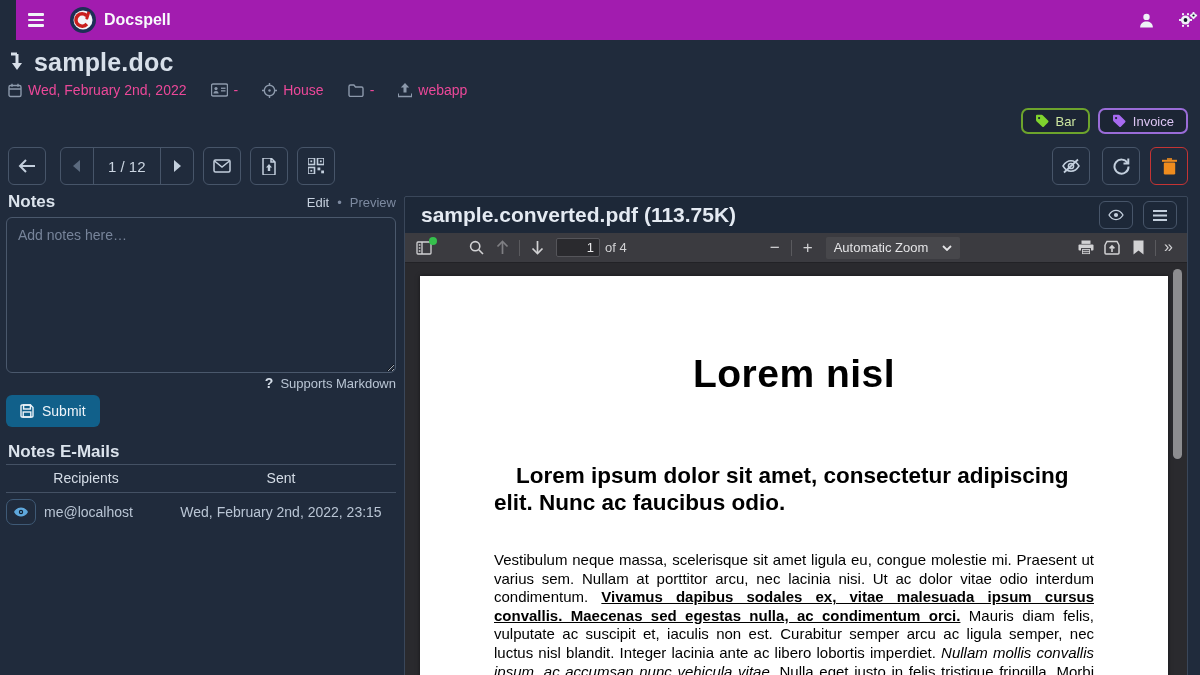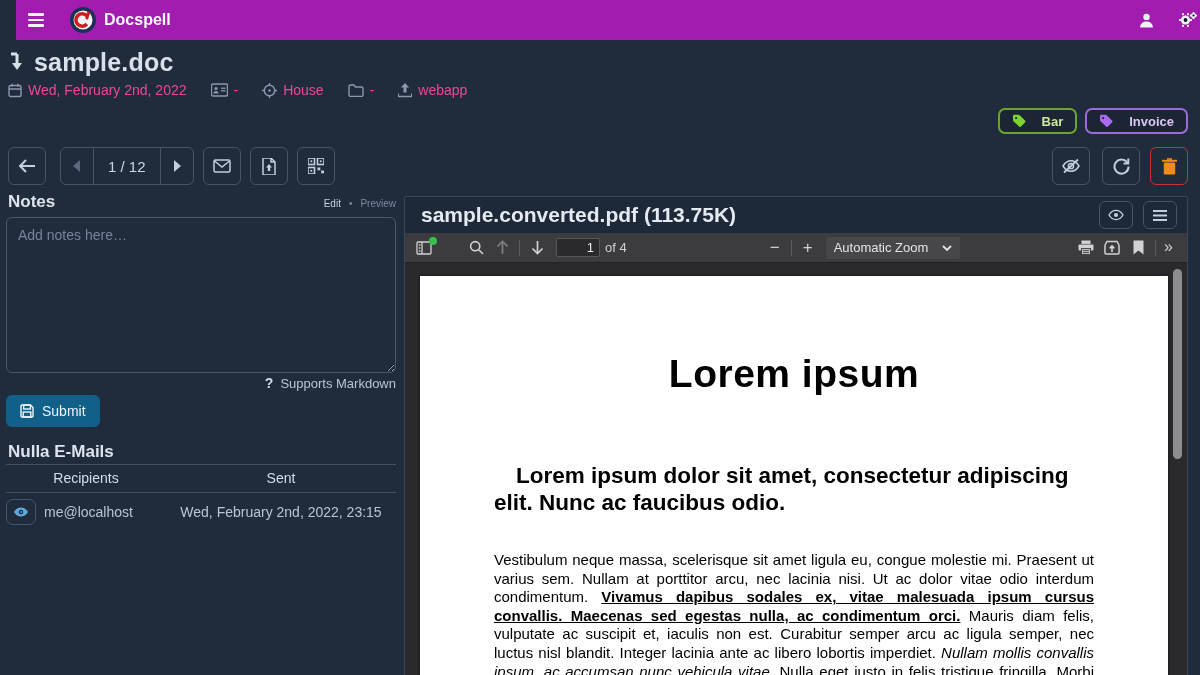--- a/index.html
+++ b/index.html
@@ -20,39 +20,39 @@
   
   .doc-title-row { position:absolute; left:8px; top:48px; display:flex; align-items:center; gap:10px; color:#d8e0ea; }
   .doc-title { font-size:25px; font-weight:bold; letter-spacing:.2px; }
   .dl-arrow { color:#d8e0ea; }
   .doc-meta-row { position:absolute; left:8px; top:82px; display:flex; align-items:center; gap:8px; color:#ec4899; font-size:14px; }
   .meta-item { display:flex; align-items:center; gap:6px; }
   .meta-gap { width:8px; }
 
   
   .tags-row { position:absolute; top:108px; right:12px; display:flex; gap:8px; }
-  .tag-chip { display:flex; align-items:center; gap:16px; height:26px; padding:0 12px; border:2px solid; border-radius:7px; font-size:13px; font-weight:bold; background:rgba(0,0,0,.12); cursor:pointer; }
+  .tag-chip { display:flex; align-items:center; gap:7px; height:26px; padding:0 12px; border:2px solid; border-radius:7px; font-size:13px; font-weight:normal; background:rgba(0,0,0,.12); cursor:pointer; }
   .tag-icon svg { display:block; }
 
   
   .toolbar { position:absolute; left:8px; right:12px; top:147px; height:38px; display:flex; align-items:center; }
   .tb-btn { height:38px; min-width:38px; border:1px solid #475569; border-radius:6px; background:transparent; display:flex; align-items:center; justify-content:center; color:#c3cfdd; cursor:pointer; }
   .tb-group { display:flex; align-items:stretch; height:38px; border:1px solid #475569; border-radius:6px; overflow:hidden; margin-left:14px; }
   .tb-seg { display:flex; align-items:center; justify-content:center; padding:0 12px; cursor:pointer; color:#c3cfdd; }
   .tb-seg + .tb-seg { border-left:1px solid #475569; }
   .tb-seg.dim { color:#5b6a7e; }
   .page-indicator { font-size:15px; color:#cbd5e1; padding:0 14px; }
   .tb-spacer { flex:1; }
   .tb-btn + .tb-btn, .tb-group + .tb-btn { margin-left:9px; }
   .tb-btn.danger { border-color:#c53434; color:#f08c1e; }
 
   
   .notes-head { position:absolute; left:8px; top:192px; width:388px; display:flex; align-items:baseline; }
   .notes-title { font-size:17px; font-weight:bold; color:#dbe3ec; }
-  .notes-modes { margin-left:auto; font-size:10px; display:flex; gap:8px; align-items:center; }
+  .notes-modes { margin-left:auto; font-size:13px; display:flex; gap:8px; align-items:center; }
   .mode-edit { color:#c6d1de; cursor:pointer; }
   .mode-dot { color:#7d8aa0; }
   .mode-preview { color:#7d8aa0; cursor:pointer; }
   .notes-area { position:absolute; left:6px; top:217px; width:390px; height:156px; background:transparent; border:1px solid #4a586c; border-radius:6px; resize:both; color:#cbd5e1; font-family:"Liberation Sans",sans-serif; font-size:14px; padding:9px 11px; outline:none; }
   .notes-area::placeholder { color:#77849a; }
   .md-hint { position:absolute; top:375px; right:804px; font-size:13px; color:#b9c5d4; display:flex; gap:7px; align-items:center; }
   .md-q { font-weight:bold; font-size:14px; color:#d4dde8; }
   .submit-btn { position:absolute; left:6px; top:395px; height:32px; padding:0 14px; background:#11608a; border:none; border-radius:6px; color:#eef4f9; font-size:14px; display:flex; align-items:center; gap:8px; cursor:pointer; font-family:"Liberation Sans",sans-serif; }
 
   
@@ -308,21 +308,21 @@
 </div>
 <button class="submit-btn">
   <svg width="14" height="14" viewBox="0 0 14 14" fill="none" stroke="#eef4f9" stroke-width="1.4">
       <path d="M1 2 a1 1 0 0 1 1-1 h8.5 L13 3.5 V12 a1 1 0 0 1-1 1 H2 a1 1 0 0 1-1-1 Z"></path>
       <rect x="3.6" y="1" width="6.8" height="4"></rect>
       <rect x="3.2" y="8" width="7.6" height="5"></rect>
     </svg>
   <span>Submit</span>
 </button>
 
-<div class="sent-head">Nulla E-Mails</div>
+<div class="sent-head">Notes E-Mails</div>
 <div class="sent-table">
   <div class="sent-hr"></div>
   <div class="sent-cols">
     <span class="col-recipients">Recipients</span>
     <span class="col-sent">Sent</span>
   </div>
   <div class="sent-row">
     <button class="row-eye-btn">
       <svg width="16" height="12" viewBox="0 0 16 12" fill="#5fa8dc">
           <path d="M1 6 C3 2.6 5.4 1.4 8 1.4 S13 2.6 15 6 C13 9.4 10.6 10.6 8 10.6 S3 9.4 1 6 Z"></path>
@@ -418,20 +418,20 @@
           </svg>
       </span>
       <span class="pjs-sep"></span>
       <span class="dbl-chevron">»</span>
     </span>
   </div>
 
   <div class="pjs-content">
     <div class="pdf-page">
       <div class="pdf-doc">
-        <div class="pdf-doc-title">Lorem ipsum</div>
+        <div class="pdf-doc-title">Lorem nisl</div>
         <div class="pdf-doc-heading">Lorem ipsum dolor sit amet, consectetur adipiscing elit. Nunc ac faucibus odio.</div>
         <div class="pdf-doc-body" id="pdf-body"><span>Vestibulum neque massa, scelerisque sit amet ligula eu, congue molestie mi. Praesent ut varius sem. Nullam at porttitor arcu, nec lacinia nisi. Ut ac dolor vitae odio interdum condimentum. </span><span class="seg-bold">Vivamus dapibus sodales ex, vitae malesuada ipsum cursus convallis. Maecenas sed egestas nulla, ac condimentum orci.</span><span> Mauris diam felis, vulputate ac suscipit et, iaculis non est. Curabitur semper arcu ac ligula semper, nec luctus nisl blandit. Integer lacinia ante ac libero lobortis imperdiet. </span><span class="seg-italic">Nullam mollis convallis ipsum, ac accumsan nunc vehicula vitae</span><span>. Nulla eget justo in felis tristique fringilla. Morbi sit amet tortor quis risus auctor condimentum. Morbi in ullamcorper elit. Nulla iaculis tellus sit amet posuere.</span></div>
       </div>
     </div>
     <div class="pdf-scrollbar"></div>
   </div>
 </div>
 
 </body></html>

